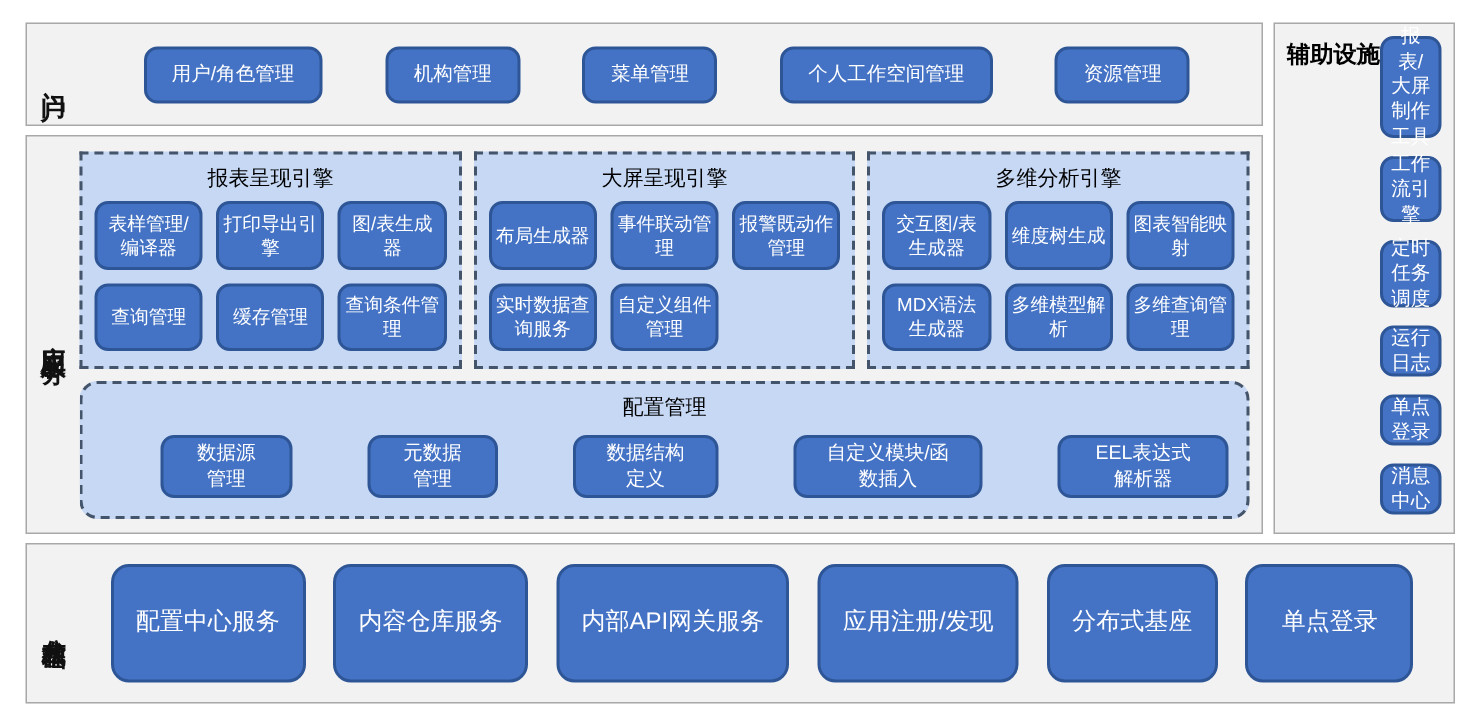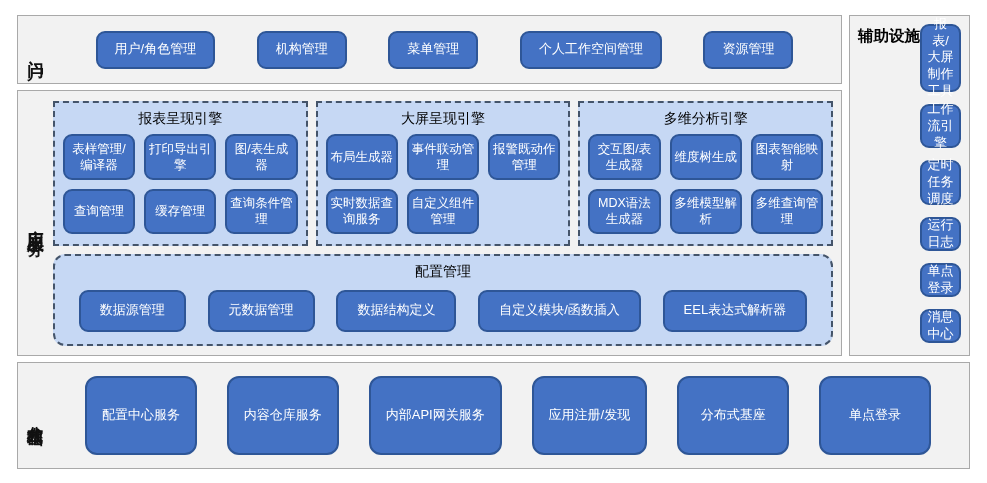--- a/index.html
+++ b/index.html
@@ -32,31 +32,31 @@
   .engines{flex:1;display:flex;gap:8px;}
   .panel{
     flex:1;background:#c6d8f4;border:2px dashed #44546a;box-sizing:border-box;
     display:flex;flex-direction:column;padding:4px 8px 10px;
   }
   .panel-title{text-align:center;font-size:14px;color:#000;padding:3px 0 6px;}
   .panel-grid{flex:1;display:grid;grid-template-columns:repeat(3,1fr);gap:9px;}
   .engine-btn{font-size:12.5px;padding:3px 2px;}
   .config-panel{height:92px;flex:none;border-radius:12px;}
   .config-row{flex:1;display:flex;justify-content:space-evenly;align-items:center;gap:10px;padding:0 4px;}
-  .config-btn{height:42px;padding:0 19px;font-size:13px;}
+  .config-btn{height:42px;padding:0 19px;font-size:13px;margin-left:40px;}
   
   #aux{grid-column:2;grid-row:1/3;display:flex;flex-direction:row;padding:8px 8px 12px;}
   .aux-title{text-align:center;font-weight:bold;font-size:15.5px;color:#000;margin:2px 0 11px;}
   .aux-btns{flex:1;display:flex;flex-direction:column;justify-content:space-between;gap:12px;}
   .aux-btn{min-height:34px;padding:3px 5px;font-size:13px;width:100%;}
   
   #dist{grid-column:1/3;grid-row:3;display:flex;align-items:stretch;}
   #dist .vlabel{letter-spacing:1px;font-size:16px;}
   .dist-row{flex:1;display:flex;justify-content:space-evenly;align-items:center;padding:0 8px;}
-  .dist-btn{height:79px;min-width:112px;padding:0 15px;font-size:13px;border-radius:12px;}
+  .dist-btn{height:79px;min-width:112px;padding:0 15px;font-size:16px;border-radius:12px;}
 </style>
 </head>
 <body>
 
 <div class="page">
 
   <div class="section" id="portal">
     <div class="vlabel">门户</div>
     <div class="portal-row">
       <div class="btn portal-btn">用户/角色管理</div>

